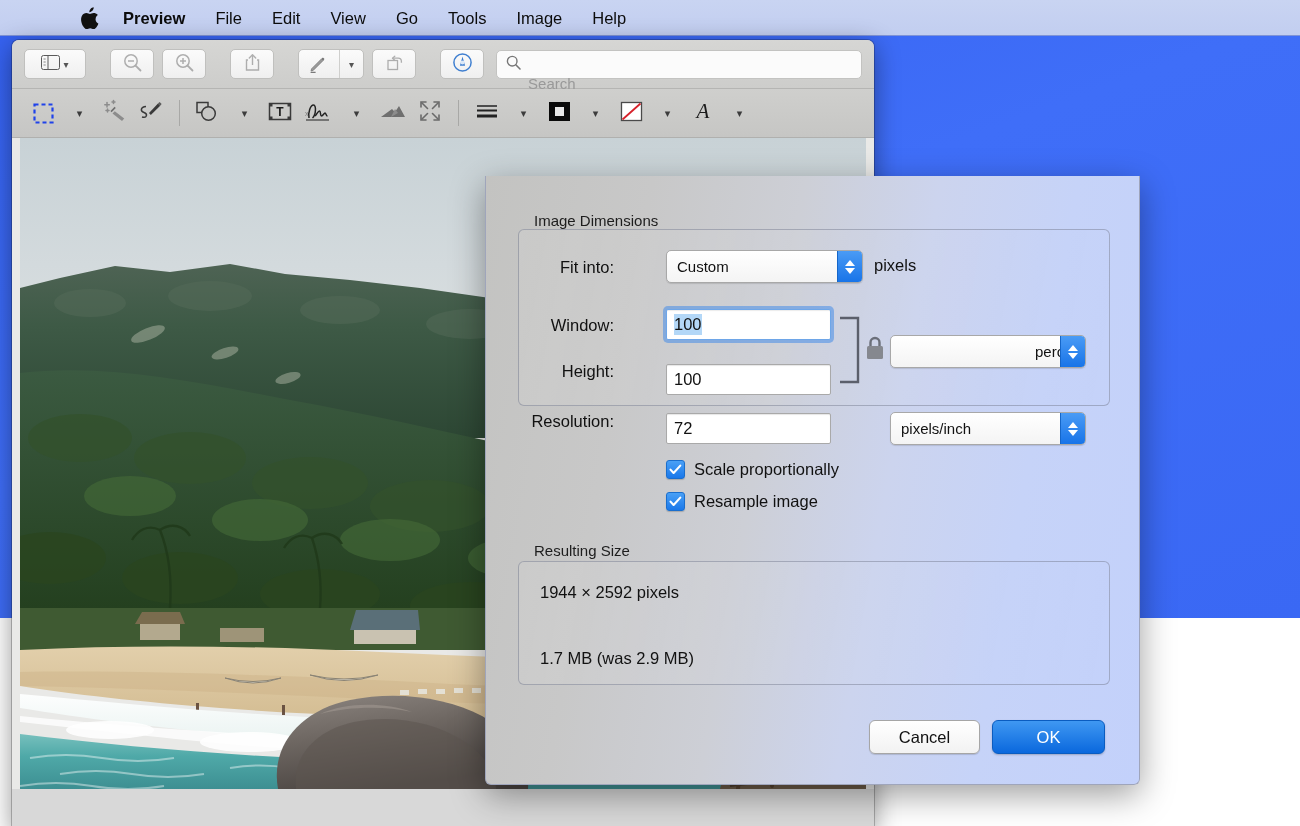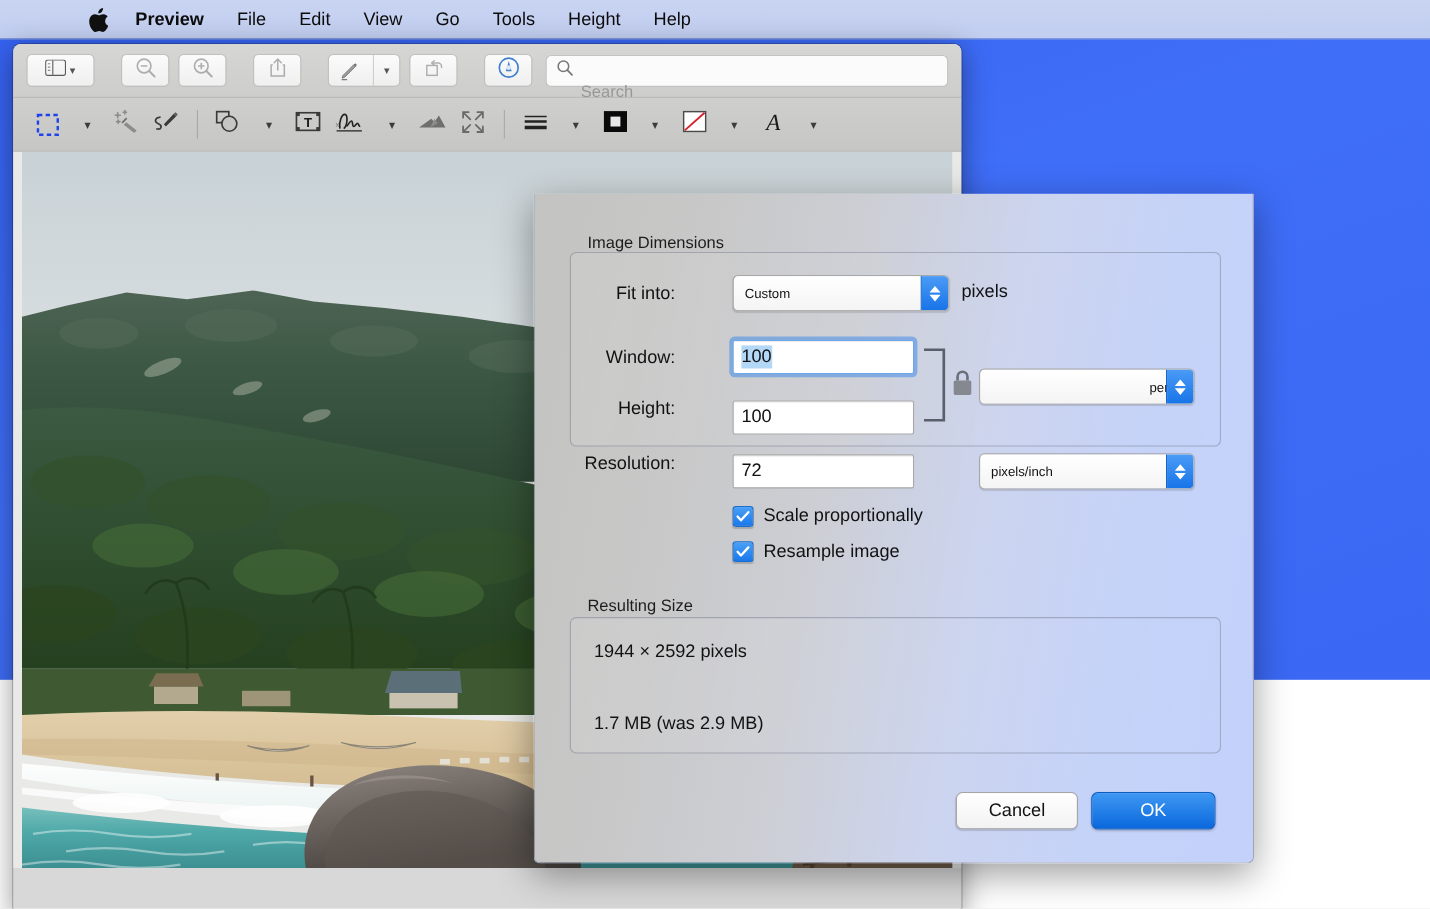--- a/index.html
+++ b/index.html
@@ -223,21 +223,21 @@
 
   
   .popup {
     position: absolute;
     height: 33px;
     background: linear-gradient(180deg, #ffffff 0%, #f4f4f4 100%);
     border: 1px solid #a8a8a8;
     border-radius: 5px;
     display: flex; align-items: center;
     padding-left: 10px;
-    font-size: 12px;
+    font-size: 15px;
     color: #111;
     box-shadow: 0 1px 1px rgba(0,0,0,.12);
     overflow: hidden;
   }
   .popup-arrows {
     position: absolute;
     right: 0; top: 0; bottom: 0;
     width: 25px;
     background: linear-gradient(180deg, #4a9bf5 0%, #1874e8 100%);
     border-left: 1px solid #1566c9;
@@ -309,21 +309,21 @@
         <path d="M13.6 3.6c.7-.9 1.2-2.1 1.1-3.3-1.1.05-2.4.75-3.2 1.65-.7.8-1.3 2-1.1 3.2 1.2.1 2.4-.6 3.2-1.55z"></path>
         <path d="M16.6 12.1c0-2.7 2.2-4 2.3-4.05-1.25-1.85-3.2-2.1-3.9-2.13-1.66-.17-3.24.97-4.08.97-.85 0-2.14-.95-3.52-.92-1.81.03-3.48 1.05-4.41 2.67-1.88 3.26-.48 8.1 1.35 10.75.9 1.3 1.96 2.75 3.35 2.7 1.35-.05 1.86-.87 3.49-.87 1.62 0 2.08.87 3.5.84 1.45-.03 2.36-1.32 3.24-2.62 1.02-1.5 1.44-2.95 1.46-3.03-.03-.02-2.8-1.07-2.83-4.26z"></path>
       </svg>
     </div>
     <div class="menu-item app-name">Preview</div>
     <div class="menu-item">File</div>
     <div class="menu-item">Edit</div>
     <div class="menu-item">View</div>
     <div class="menu-item">Go</div>
     <div class="menu-item">Tools</div>
-    <div class="menu-item">Height</div>
+    <div class="menu-item">Image</div>
     <div class="menu-item">Help</div>
   </div>
 
   <div id="preview-window">
 
 
     <div id="toolbar">
       <div class="tb-btn wide">
         <span>
           <svg width="19" height="15" viewBox="0 0 19 15">

